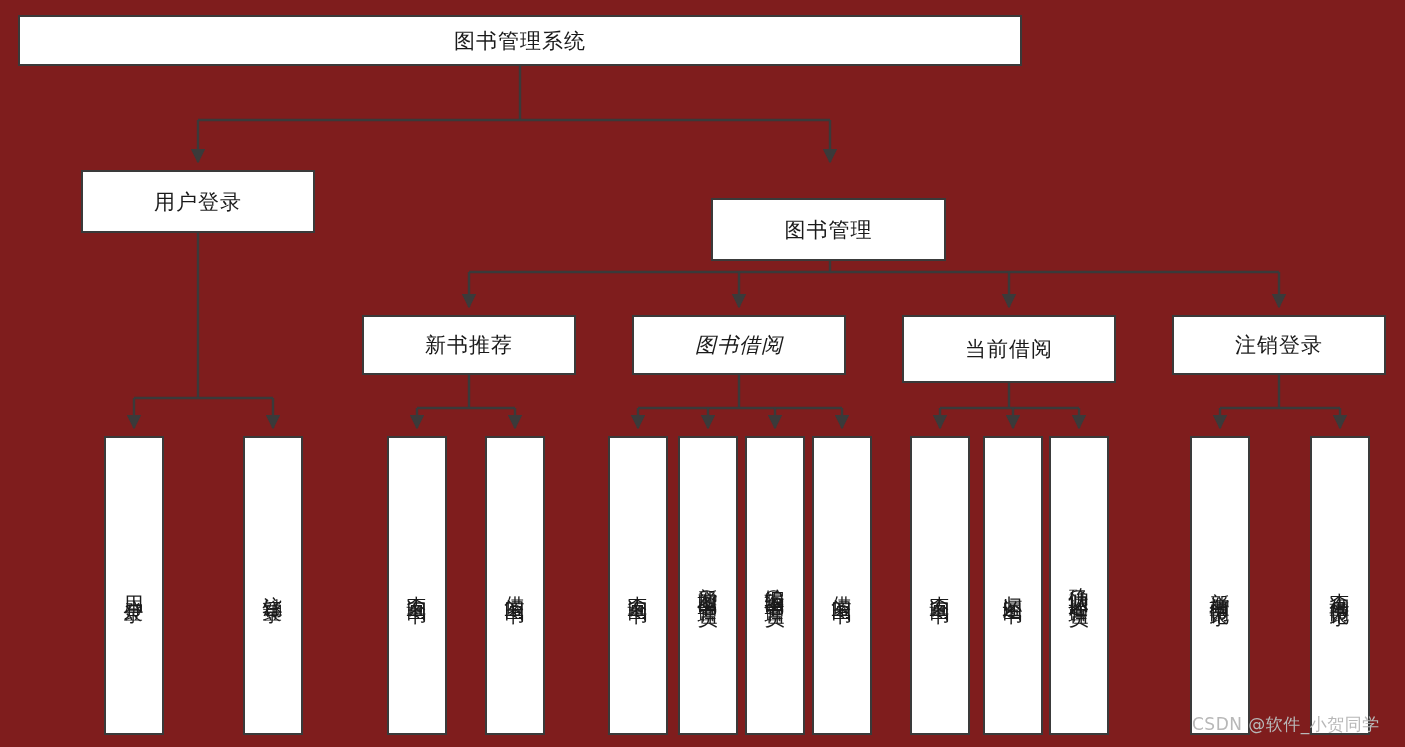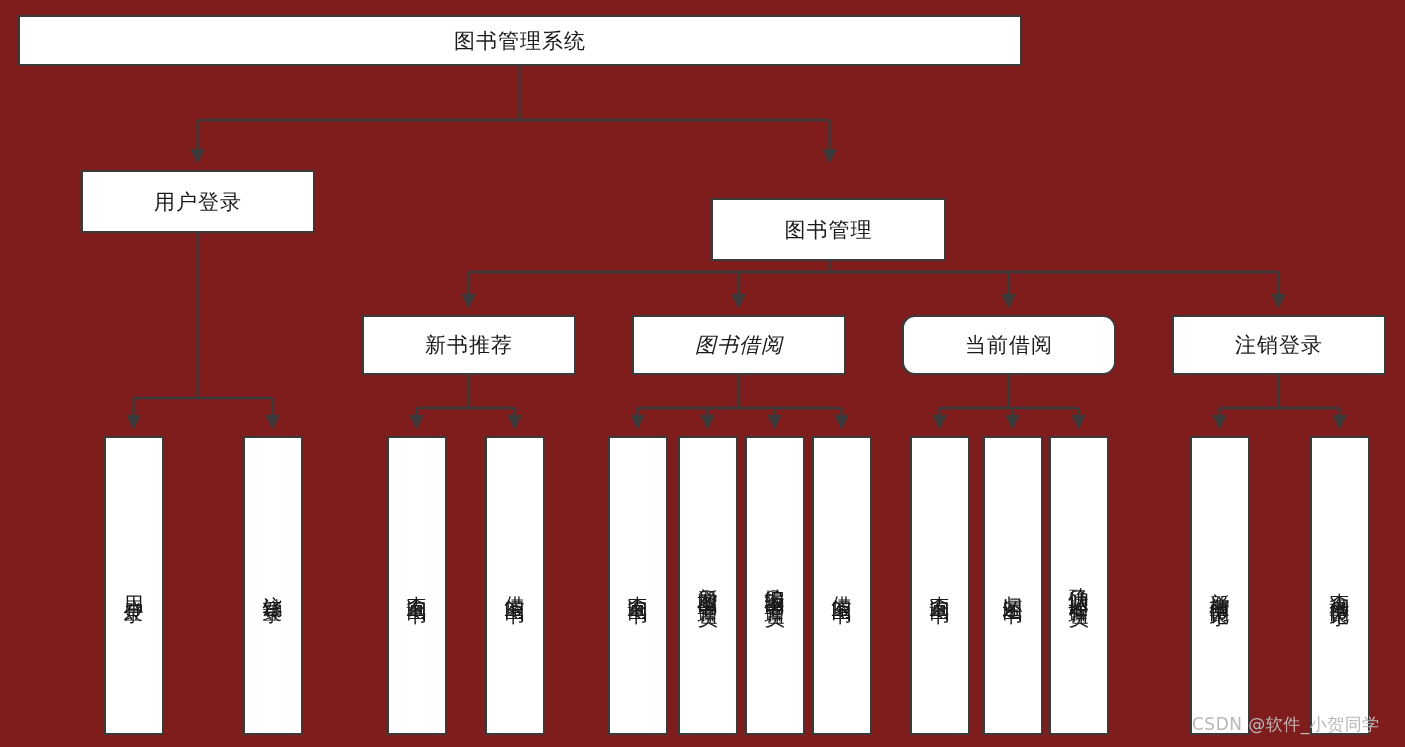--- a/index.html
+++ b/index.html
@@ -126,21 +126,21 @@
   <div class="node horiz" id="node-l2-1" style="left: 711px; top: 170px; width: 235px; height: 63px; margin-top: 28px;">
     <span class="txt">图书管理</span>
   </div>
 
   <div class="node horiz" id="node-l3-0" style="left: 362px; top: 315px; width: 214px; height: 60px; text-align: center;">
     <span class="txt">新书推荐</span>
   </div>
   <div class="node horiz" id="node-l3-1" style="left: 632px; top: 315px; width: 214px; height: 60px; font-style: italic;">
     <span class="txt">图书借阅</span>
   </div>
-  <div class="node horiz" id="node-l3-2" style="left: 902px; top: 315px; width: 214px; height: 60px; border-radius: 13px;">
+  <div class="node horiz" id="node-l3-2" style="left: 902px; top: 315px; width: 214px; height: 68px;">
     <span class="txt">当前借阅</span>
   </div>
   <div class="node horiz" id="node-l3-3" style="left: 1172px; top: 315px; width: 214px; height: 60px;">
     <span class="txt">注销登录</span>
   </div>
 
   <div class="node vert" id="node-leaf-0" style="left: 104px; top: 436px; width: 60px; height: 299px;">
     <span class="txt">用户登录</span>
   </div>
   <div class="node vert" id="node-leaf-1" style="left: 243px; top: 436px; width: 60px; height: 299px;">

